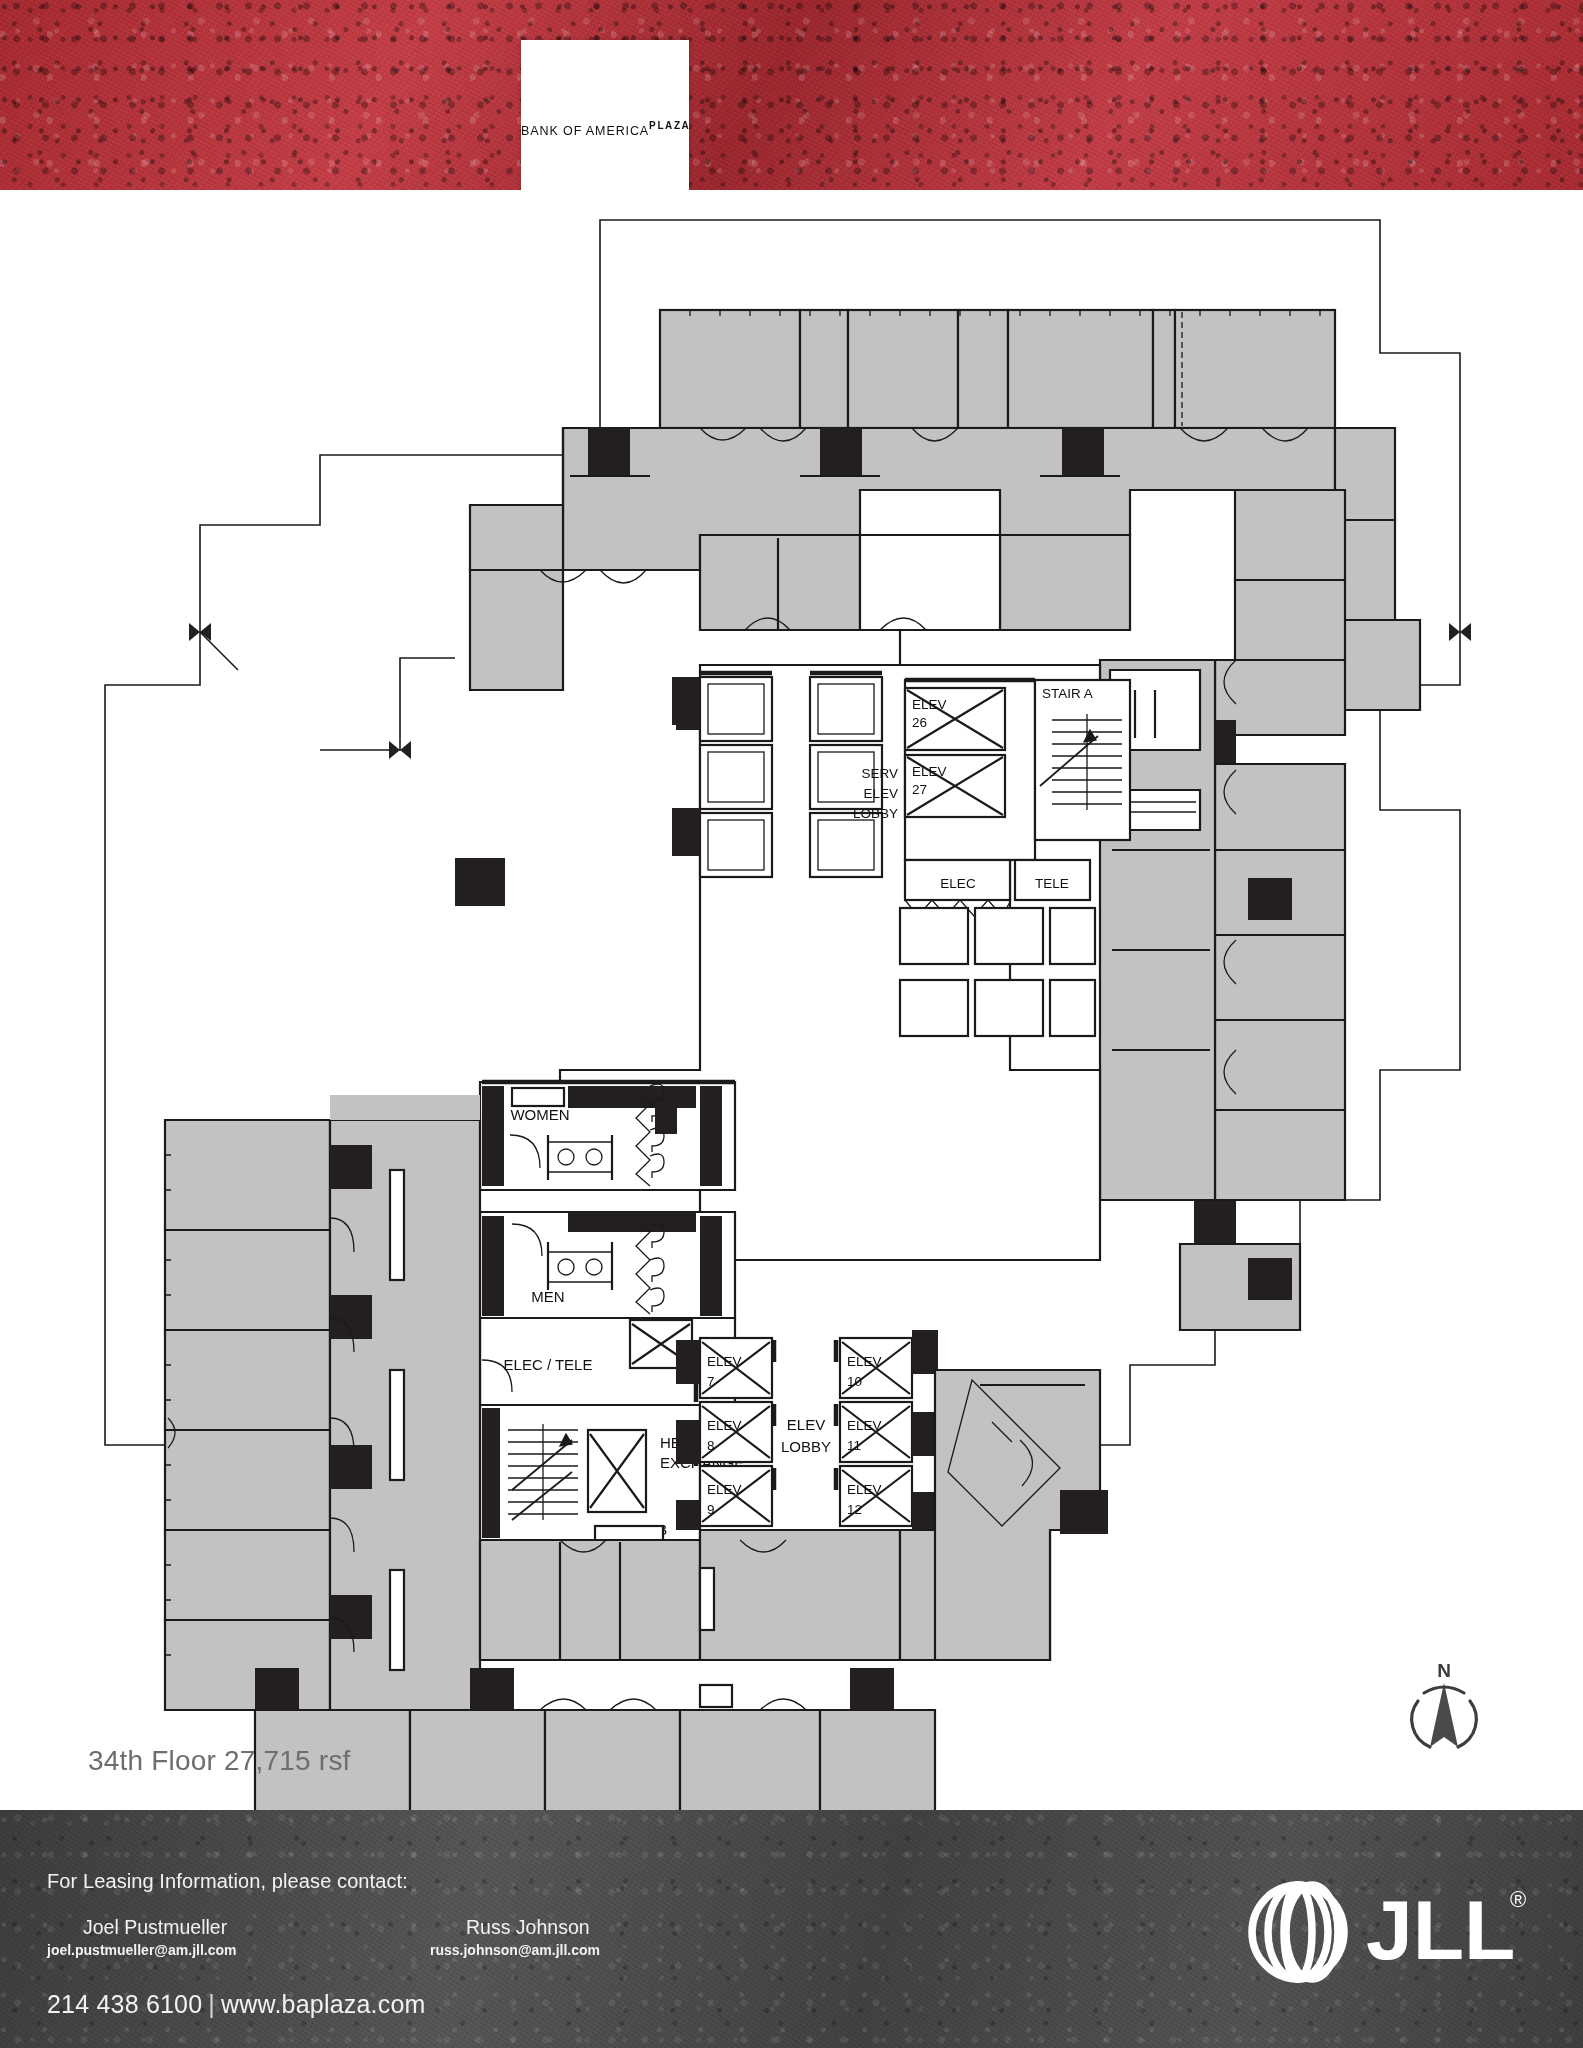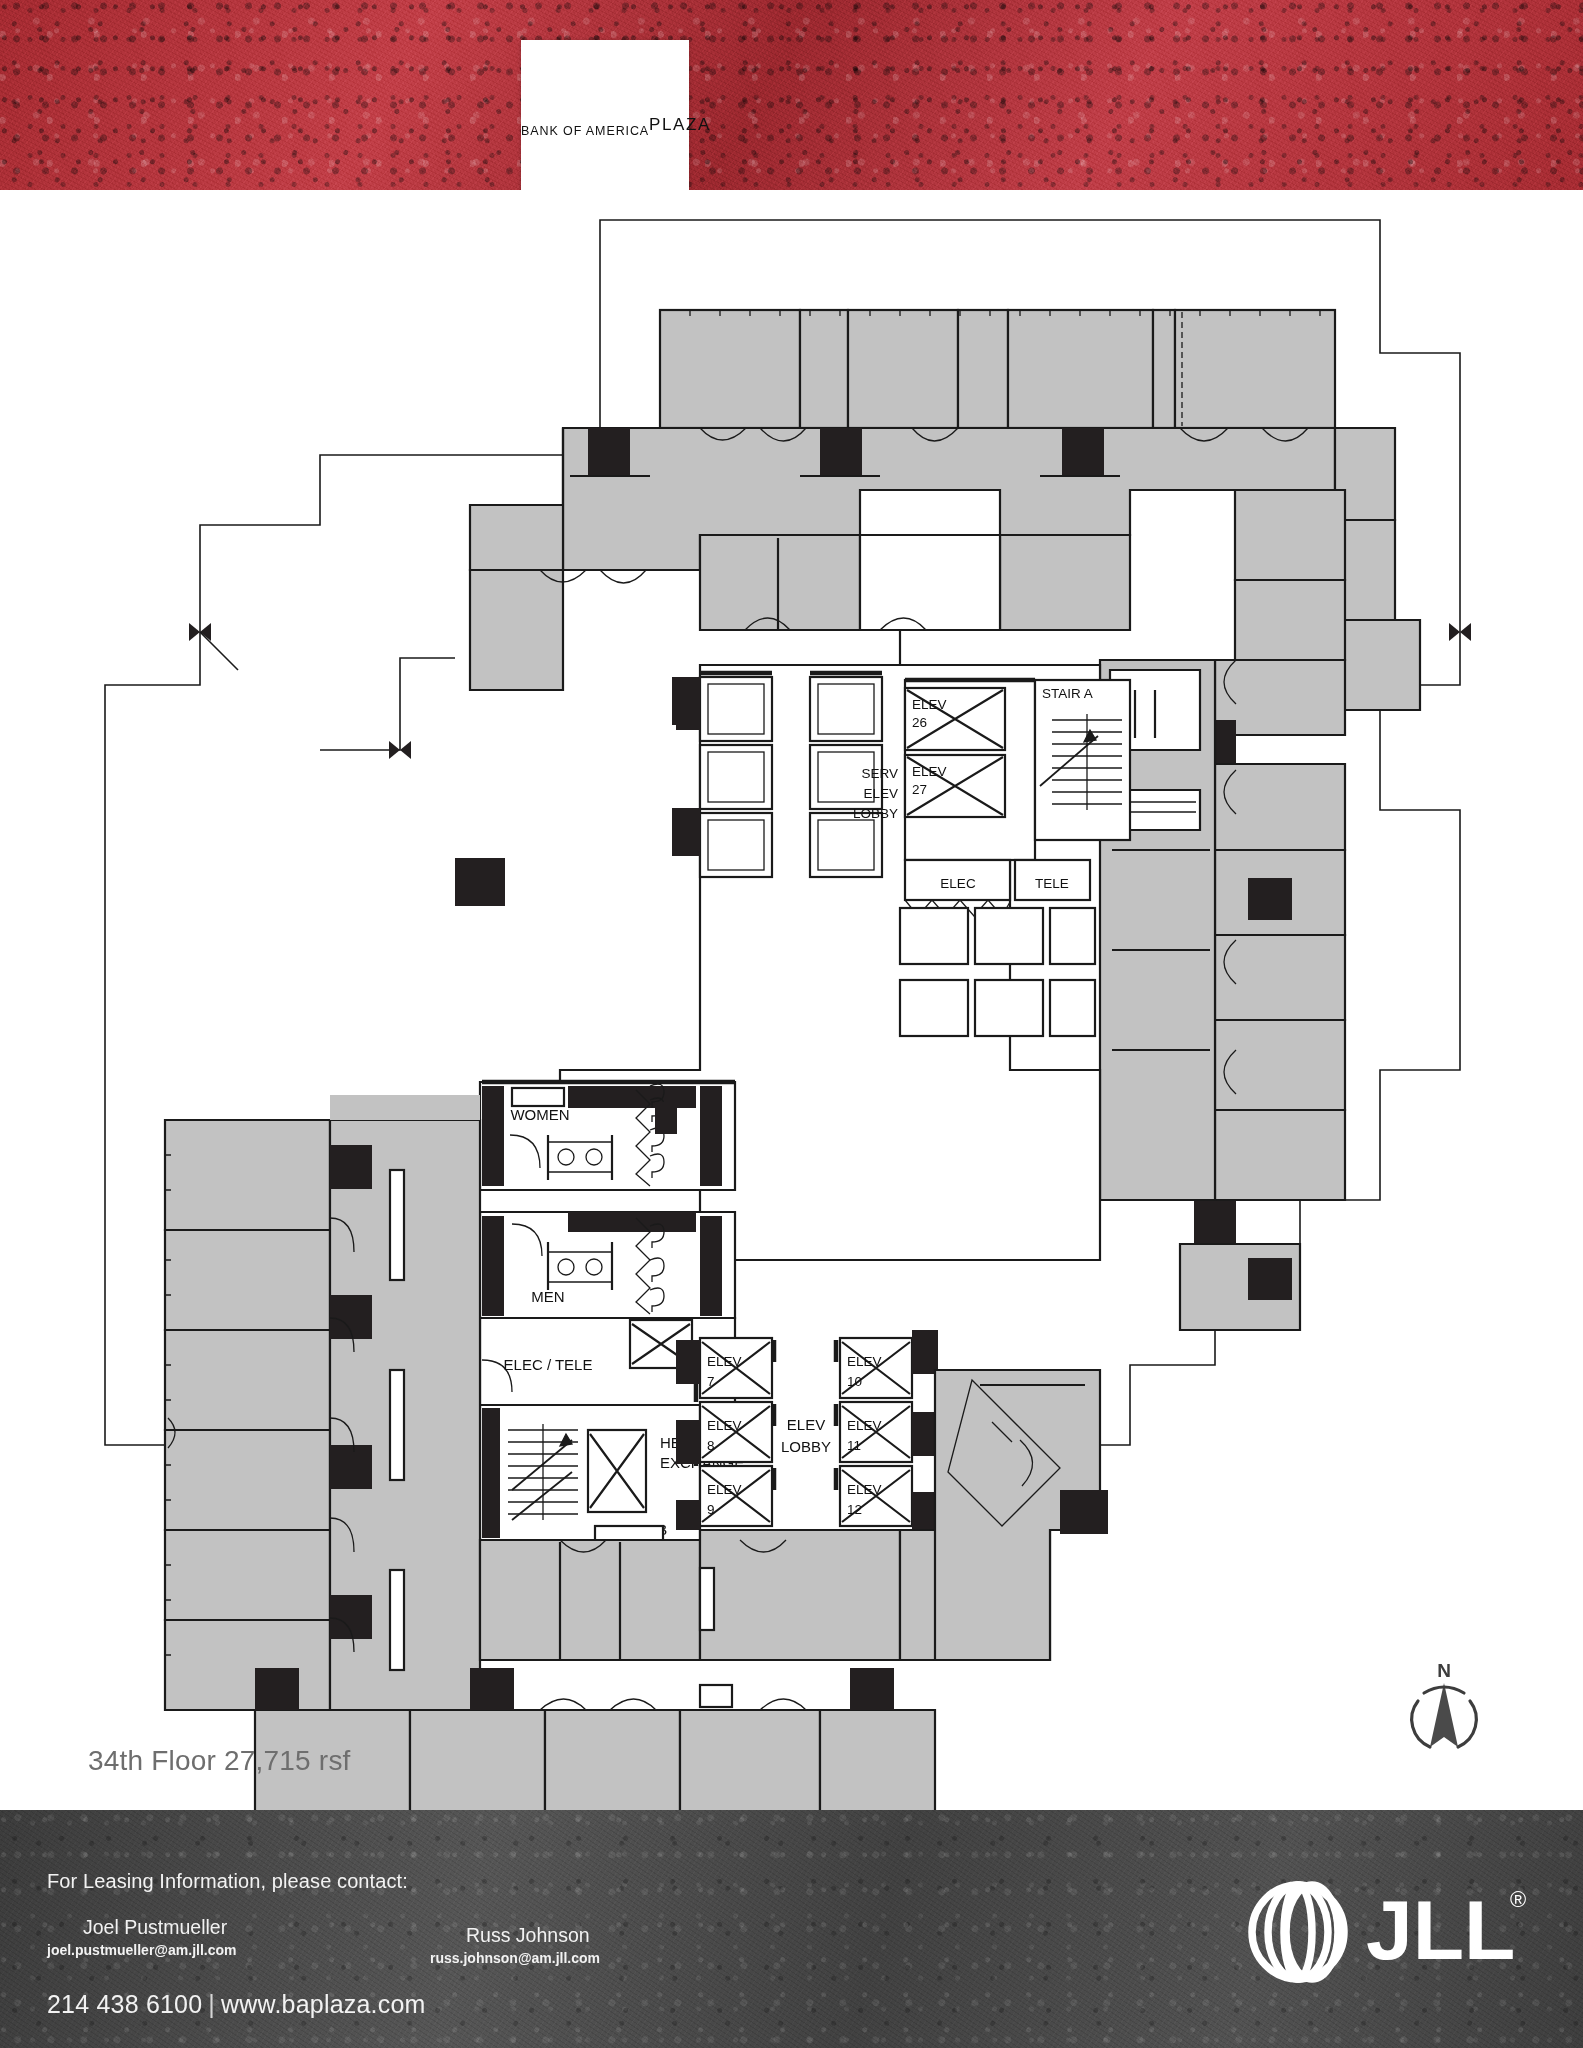--- a/index.html
+++ b/index.html
@@ -44,21 +44,21 @@
     box-shadow:0 1px 4px rgba(0,0,0,.25);
     display:flex; flex-direction:row; align-items:center; justify-content:flex-start;
     padding-top:18px;
   }
   .logo-mark{ width:74px; height:72px; }
   .logo-name{
     font-size:12.5px; letter-spacing:.9px; color:#111;
     margin-top:12px; font-weight:400; white-space:nowrap;
   }
   .logo-rule{ width:96px; height:1px; background:#111; margin:2px 0 2px; }
-  .logo-sub{ font-size:17px; letter-spacing:1.6px; color:#111; }
+  .logo-sub{ font-size:10px; letter-spacing:1.6px; color:#111;font-weight:bold; }
 
   
   .plan-wrap{
     position:absolute; left:0; top:190px; width:1583px; height:1620px;
     background:#fff;
   }
   .plan-svg{ position:absolute; left:0; top:0; width:1583px; height:1620px; }
 
   .suite-callout{
     position:absolute; left:200px; top:512px; width:190px;
@@ -90,21 +90,21 @@
     background-image:
       repeating-linear-gradient(33deg, rgba(0,0,0,.10) 0 1px, transparent 1px 4px),
       repeating-linear-gradient(-57deg, rgba(255,255,255,.06) 0 1px, transparent 1px 5px);
     mix-blend-mode:overlay;
   }
   .f-lead{
     position:absolute; left:47px; top:60px;
     color:#f2f2f2; font-size:20px; letter-spacing:.1px;
   }
   .f-col1{ position:absolute; left:47px; top:104px; }
-  .f-col2{ position:absolute; left:430px; top:112px; }
+  .f-col2{ position:absolute; left:430px; top:104px; }
   .f-name{ color:#f2f2f2; font-size:19.5px; line-height:1.38;margin-left:36px; }
   .f-mail{ color:#f2f2f2; font-size:14px; line-height:1.38;font-weight:bold; }
   .f-phone{
     position:absolute; left:47px; top:180px;
     color:#f2f2f2; font-size:25px; letter-spacing:.2px;text-align:right;
   }
   .f-phone .sep{ color:#d6d6d6; padding:0 6px; }
   .jll-logo{ position:absolute; left:1238px; top:1877px; width:300px; height:110px; }
 
   text { font-family:"Liberation Sans", sans-serif; }

